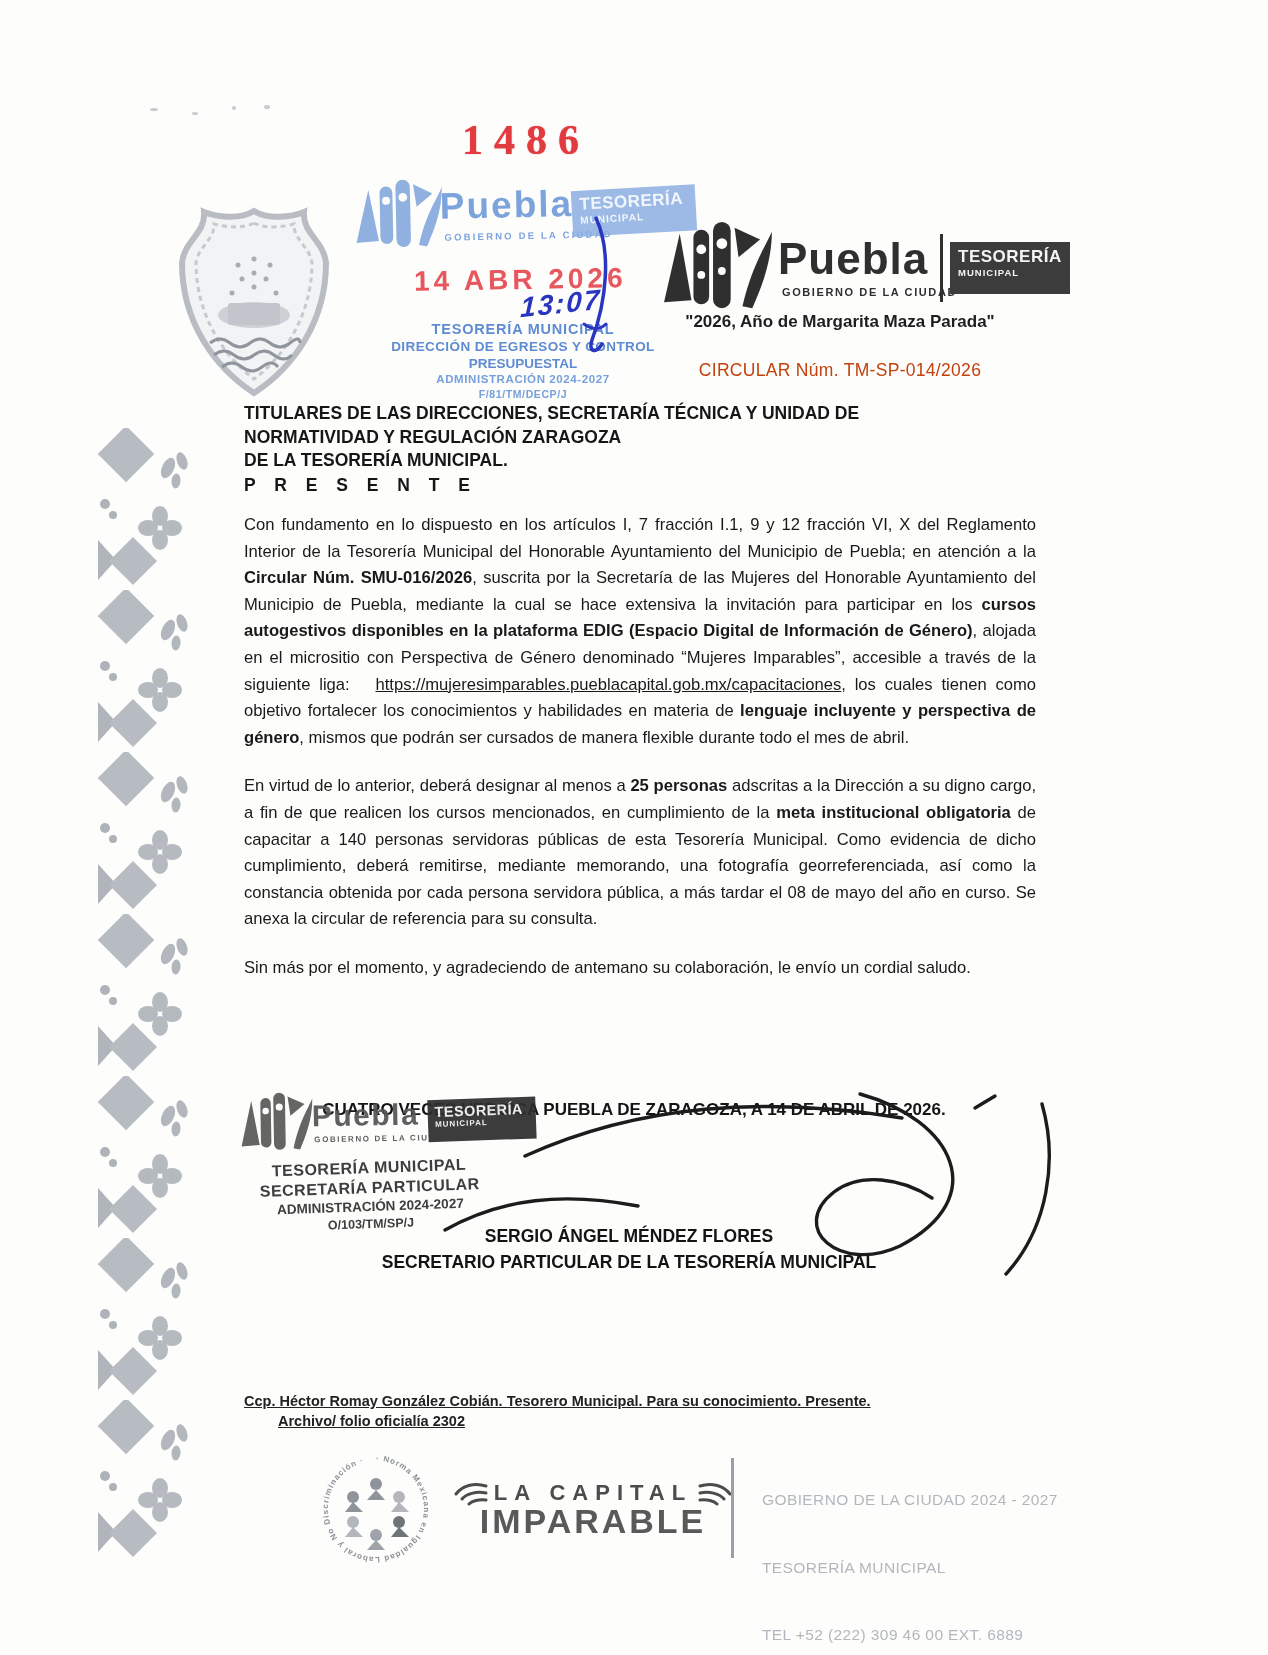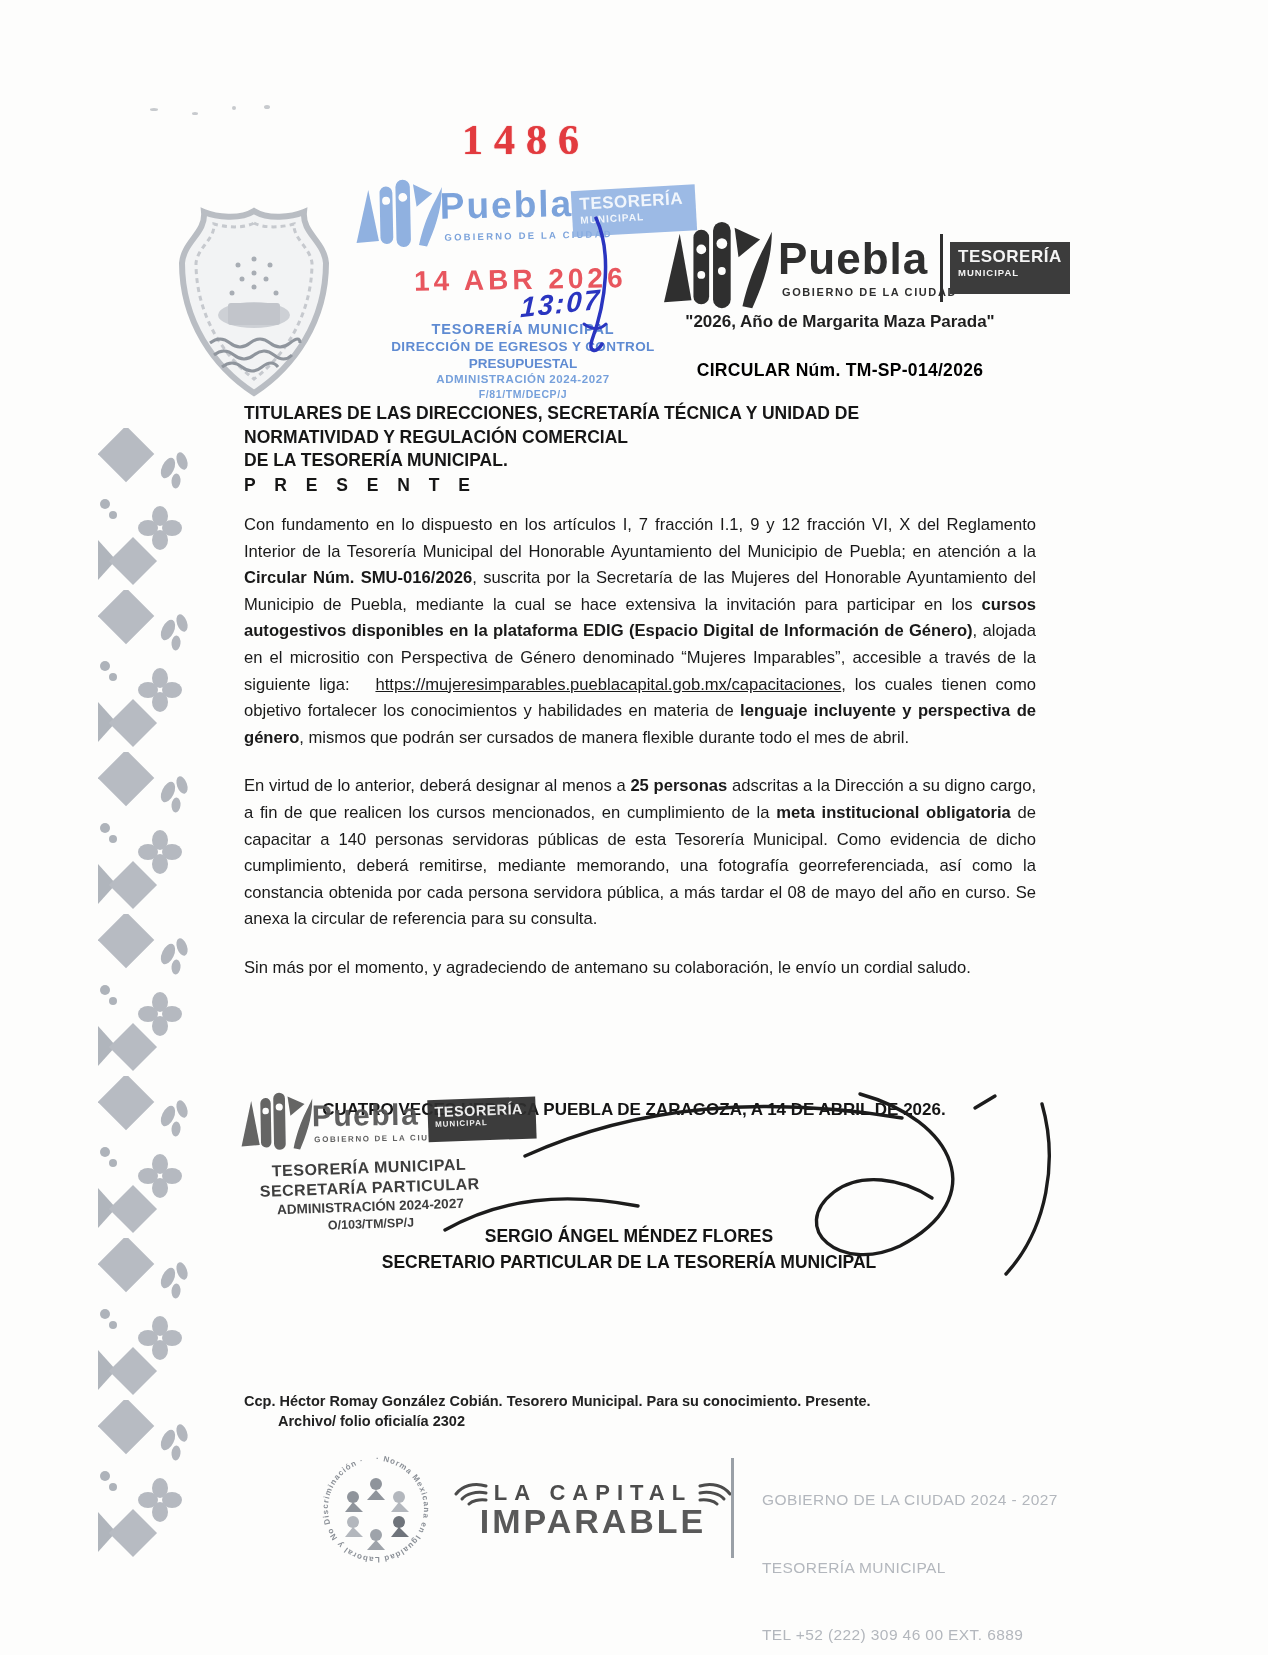--- a/index.html
+++ b/index.html
@@ -40,21 +40,21 @@
   
   .black-logo{left:656px;top:220px;width:412px;height:102px;color:#2f2f2f;}
   .bl-brand{position:absolute;left:122px;top:14px;font-size:44px;font-weight:700;letter-spacing:1px;}
   .bl-tag{position:absolute;left:126px;top:66px;font-size:11px;font-weight:700;letter-spacing:1.6px;}
   .bl-bar{position:absolute;left:284px;top:14px;width:3px;height:68px;background:#2f2f2f;}
   .bl-box{position:absolute;left:294px;top:22px;width:120px;height:52px;background:#3c3c3c;color:#f4f4f4;
           padding:5px 8px;box-sizing:border-box;}
   .bl-box .l1{font-size:17px;font-weight:700;letter-spacing:.5px;}
   .bl-box .l2{font-size:9.5px;font-weight:700;letter-spacing:1px;}
   .year-legend{left:664px;top:312px;width:352px;text-align:center;font-size:17px;font-weight:700;color:#1e1e1e;}
-  .circular-num{left:664px;top:360px;width:352px;text-align:center;font-size:17.5px;font-weight:700;letter-spacing:.3px;color:#000000;}
+  .circular-num{left:664px;top:360px;width:352px;text-align:center;font-size:17.5px;font-weight:400;letter-spacing:.3px;color:#c2410c;}
 
   
   .recipient{left:244px;top:402px;font-weight:700;font-size:17.5px;line-height:23.5px;color:#161616;}
   .presente{letter-spacing:7px;margin-top:1px;}
 
   
   .body-col{left:244px;top:512px;width:792px;font-size:16.6px;line-height:26.6px;text-align:justify;color:#191919;}
   .body-col p{margin:0 0 22px 0;}
   .b{font-weight:700;}
   .u{text-decoration:underline;margin-left:17px;}
@@ -71,21 +71,21 @@
   .ss-box .l2{font-size:8px;font-weight:700;letter-spacing:1px;}
   .sig-office{left:240px;top:1158px;width:260px;text-align:center;font-weight:700;color:#3e3e3e;transform:rotate(-2deg);}
   .go1{font-size:16px;line-height:20px;letter-spacing:.5px;}
   .go2{font-size:16px;line-height:20px;letter-spacing:.5px;}
   .go3{font-size:13.5px;line-height:18px;}
   .go4{font-size:12.5px;line-height:17px;}
   .sig-name{left:244px;top:1226px;width:770px;text-align:center;font-weight:700;font-size:17.5px;color:#141414;}
   .sig-title{left:244px;top:1252px;width:770px;text-align:center;font-weight:700;font-size:17.5px;color:#141414;}
 
   
-  .ccp{left:244px;top:1392px;font-weight:700;font-size:14.5px;line-height:19.5px;color:#222;}
+  .ccp{left:244px;top:1392px;font-weight:700;font-size:14.5px;line-height:19.5px;color:#222;text-decoration:underline;}
   .ccp .ind{padding-left:34px;}
   .capital{left:448px;top:1480px;width:290px;color:#4c4c4c;text-align:center;}
   .cap-row1{display:flex;align-items:center;justify-content:center;gap:6px;}
   .cap-l1{font-size:22px;font-weight:700;letter-spacing:7px;}
   .cap-l2{font-size:34px;font-weight:700;letter-spacing:3px;color:#595959;margin-top:-4px;}
   .fdivider{left:731px;top:1458px;width:3px;height:100px;background:#9aa0a7;}
   .faddress{left:762px;top:1444px;font-size:15.5px;line-height:22.5px;color:#b3b7bd;letter-spacing:.4px;white-space:pre;}
 </style>
 </head>
 <body>
@@ -180,21 +180,21 @@
     <div class="bl-box">
       <div class="l1">TESORERÍA</div>
       <div class="l2">MUNICIPAL</div>
     </div>
   </div>
   <div class="abs year-legend">"2026, Año de Margarita Maza Parada"</div>
   <div class="abs circular-num">CIRCULAR Núm. TM-SP-014/2026</div>
 
   <div class="abs recipient">
     <div>TITULARES DE LAS DIRECCIONES, SECRETARÍA TÉCNICA Y UNIDAD DE</div>
-    <div>NORMATIVIDAD Y REGULACIÓN COMERCIAL</div>
+    <div>NORMATIVIDAD Y REGULACIÓN ZARAGOZA</div>
     <div>DE LA TESORERÍA MUNICIPAL.</div>
     <div class="presente">P R E S E N T E</div>
   </div>
 
   <div class="abs body-col">
     <p><span>Con fundamento en lo dispuesto en los artículos I, 7 fracción I.1, 9 y 12 fracción VI, X del Reglamento Interior de la Tesorería Municipal del Honorable Ayuntamiento del Municipio de Puebla; en atención a la </span><span class="b">Circular Núm. SMU-016/2026</span><span>, suscrita por la Secretaría de las Mujeres del Honorable Ayuntamiento del Municipio de Puebla, mediante la cual se hace extensiva la invitación para participar en los </span><span class="b">cursos autogestivos disponibles en la plataforma EDIG (Espacio Digital de Información de Género)</span><span>, alojada en el micrositio con Perspectiva de Género denominado “Mujeres Imparables”, accesible a través de la siguiente liga: </span><span class="u">https://mujeresimparables.pueblacapital.gob.mx/capacitaciones</span><span>, los cuales tienen como objetivo fortalecer los conocimientos y habilidades en materia de </span><span class="b">lenguaje incluyente y perspectiva de género</span><span>, mismos que podrán ser cursados de manera flexible durante todo el mes de abril.</span></p>
     <p><span>En virtud de lo anterior, deberá designar al menos a </span><span class="b">25 personas</span><span> adscritas a la Dirección a su digno cargo, a fin de que realicen los cursos mencionados, en cumplimiento de la </span><span class="b">meta institucional obligatoria</span><span> de capacitar a 140 personas servidoras públicas de esta Tesorería Municipal. Como evidencia de dicho cumplimiento, deberá remitirse, mediante memorando, una fotografía georreferenciada, así como la constancia obtenida por cada persona servidora pública, a más tardar el 08 de mayo del año en curso. Se anexa la circular de referencia para su consulta.</span></p>
     <p>Sin más por el momento, y agradeciendo de antemano su colaboración, le envío un cordial saludo.</p>
   </div>
 

